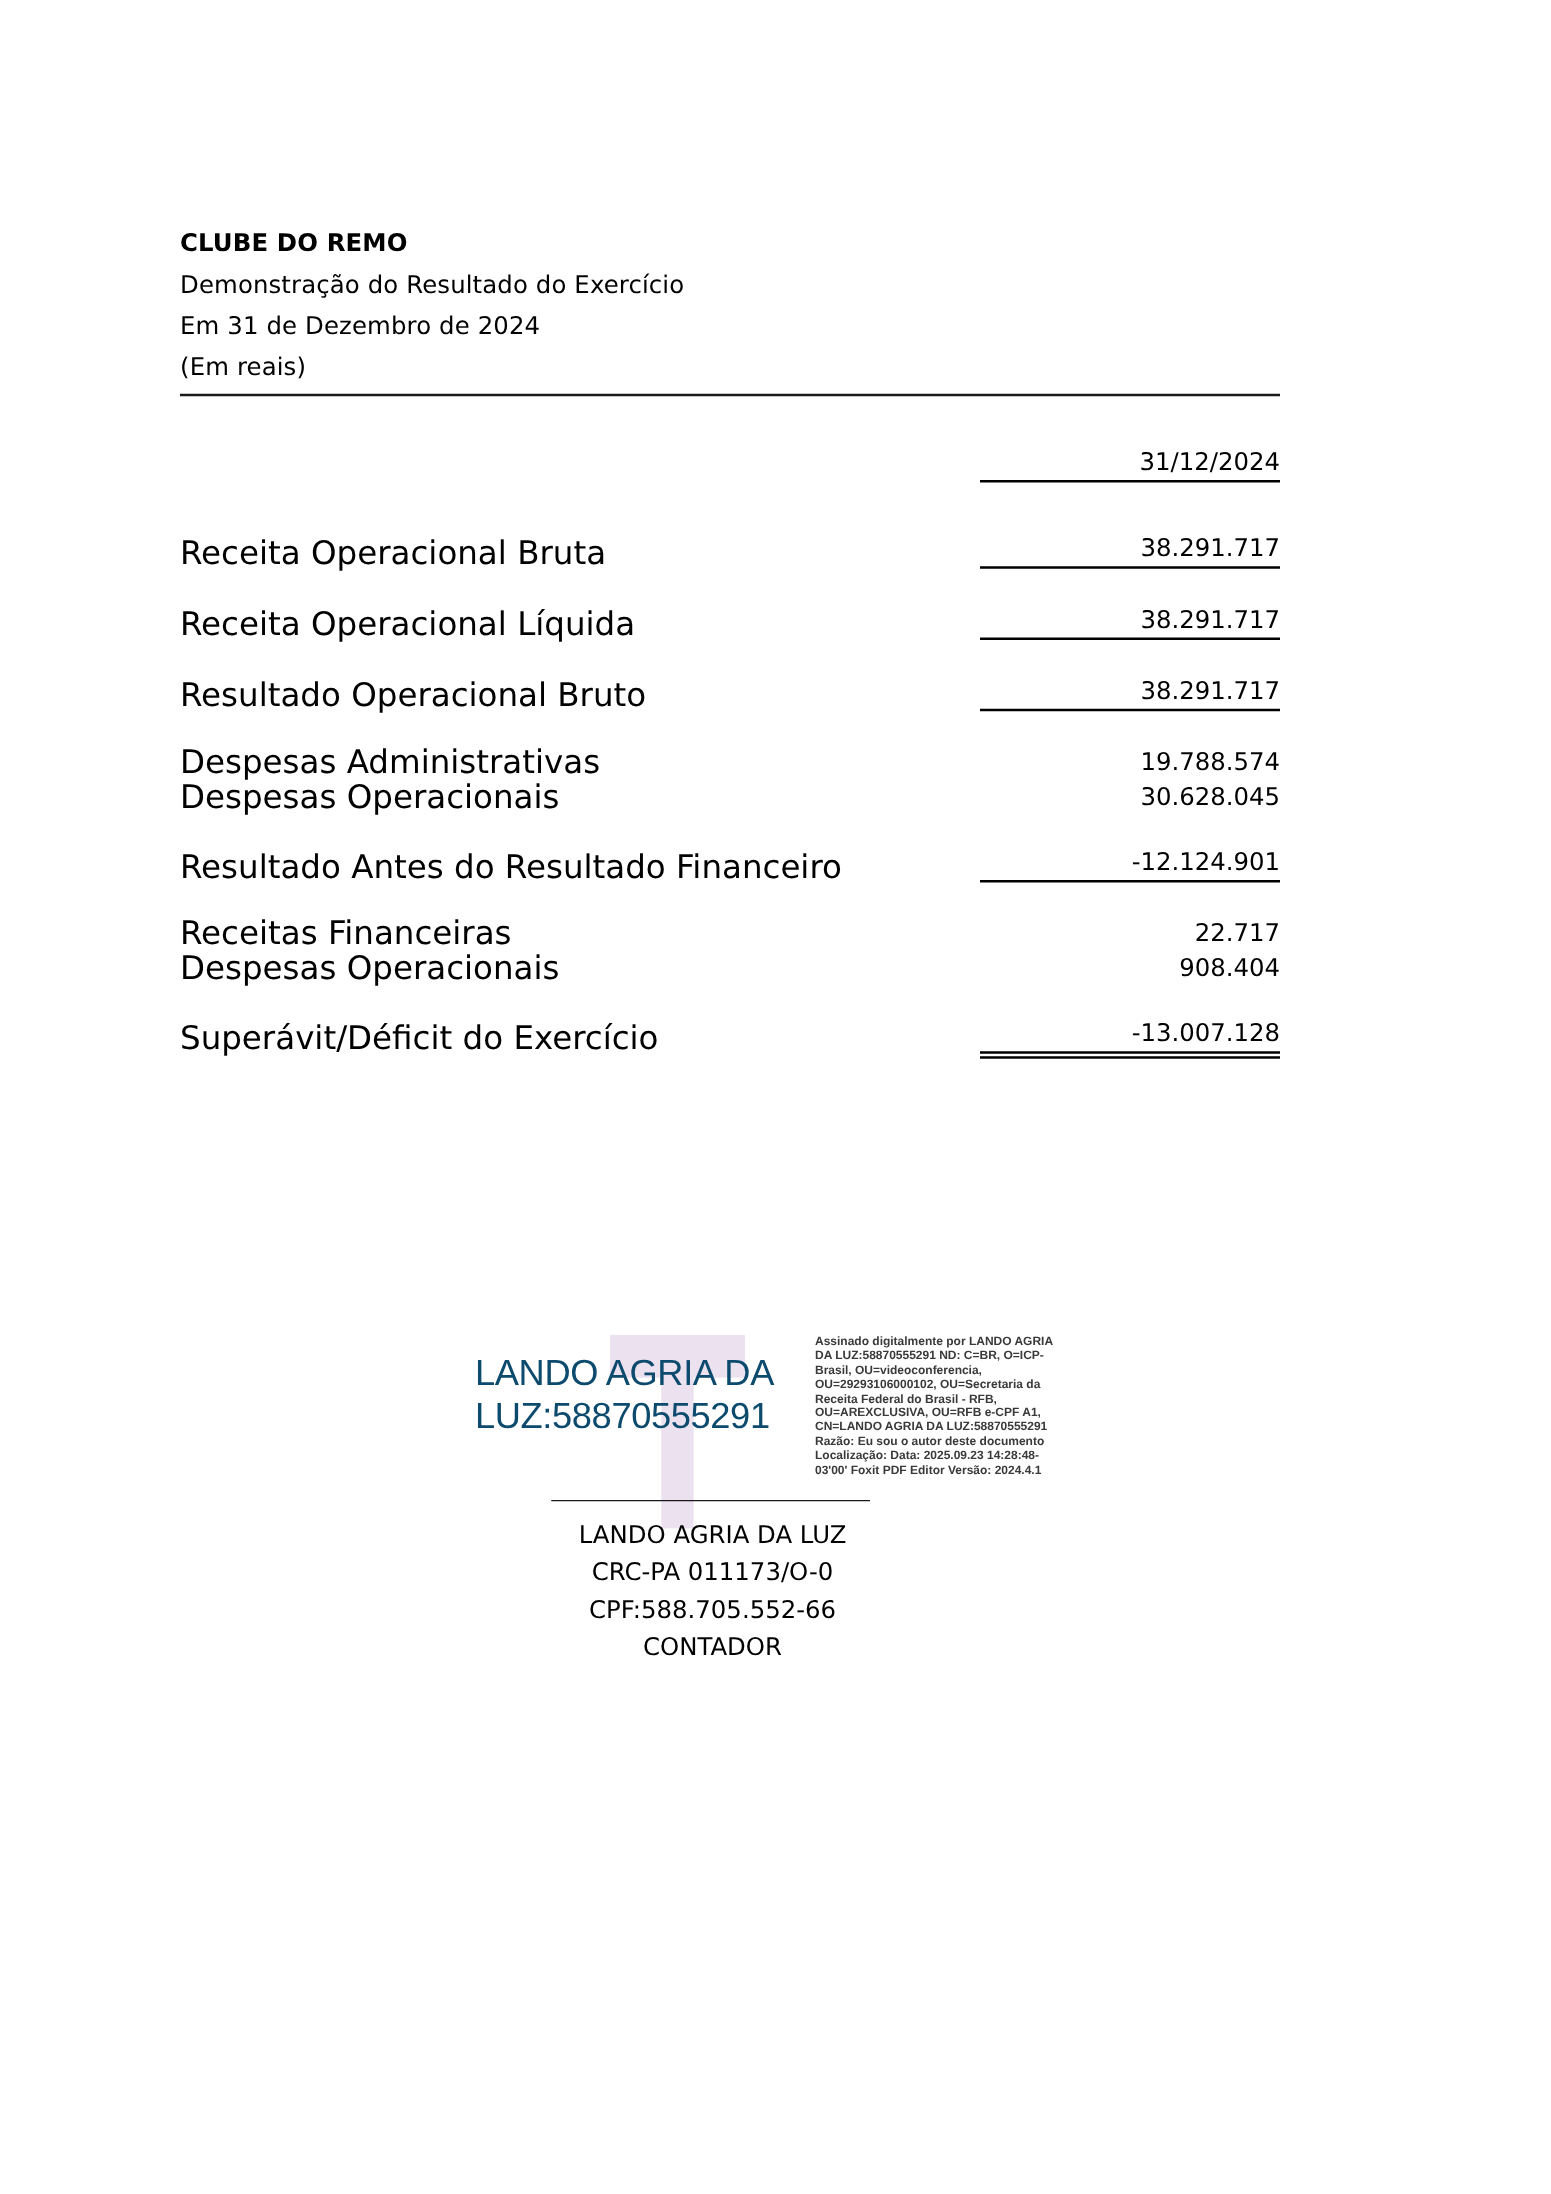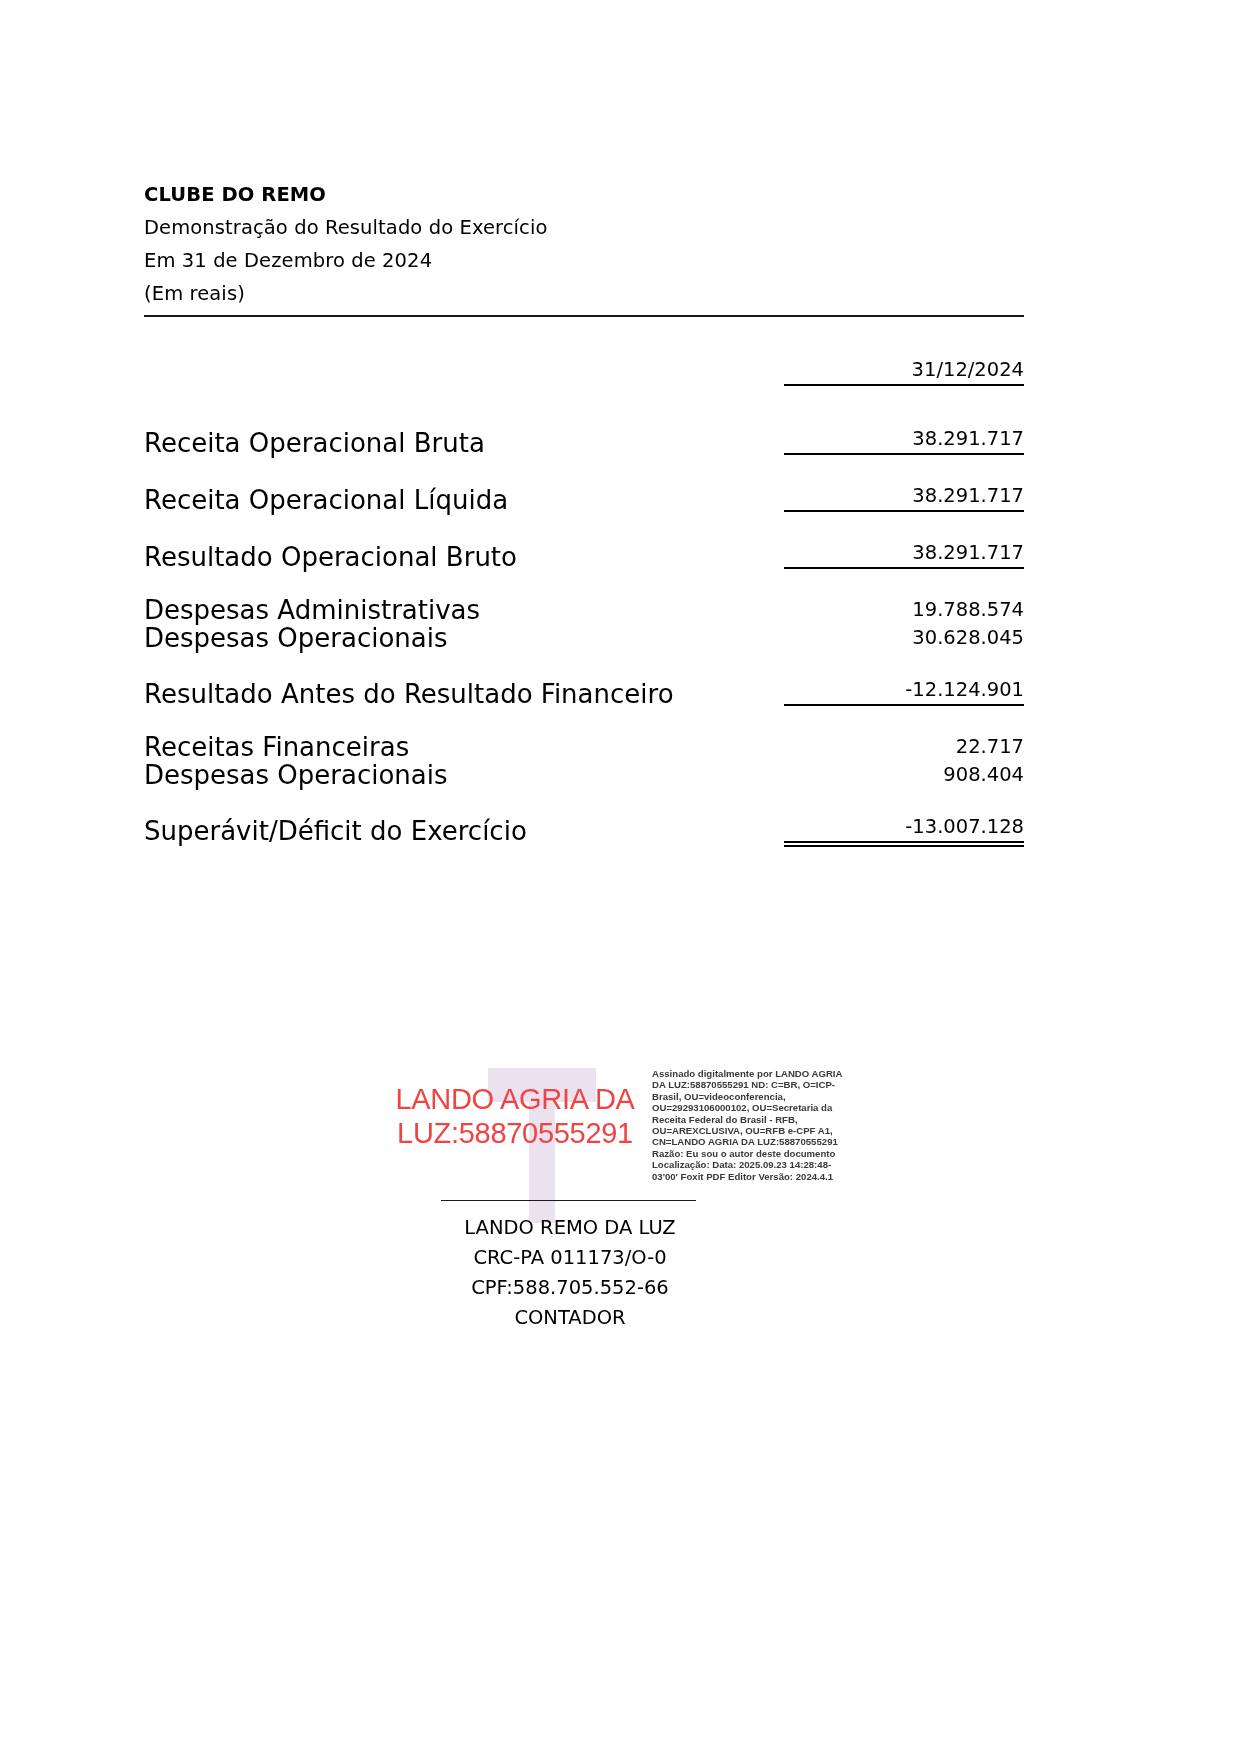--- a/index.html
+++ b/index.html
@@ -121,25 +121,25 @@
     height: 155px;
     background: #e6d7ea;
     opacity: 0.75;
     clip-path: polygon(0% 0%, 100% 0%, 100% 22%, 62% 22%, 62% 100%, 38% 100%, 38% 22%, 0% 22%);
   }
   .sig-name {
     position: absolute;
     left: 0;
     top: 14px;
     width: 270px;
-    text-align: center;
+    text-align: left;
     font-family: "Liberation Sans", sans-serif;
     font-size: 29px;
     line-height: 34px;
-    color: #ef4444;
+    color: #0c4a6e;
     letter-spacing: -0.3px;
   }
   .sig-details {
     position: absolute;
     left: 272px;
     top: 0px;
     width: 200px;
     font-family: "Liberation Sans", sans-serif;
     font-size: 9.6px;
     line-height: 11.4px;
@@ -289,19 +289,19 @@
 Razão: Eu sou o autor deste documento
 Localização:
 Data: 2025.09.23 14:28:48-03'00'
 Foxit PDF Editor Versão: 2024.4.1</div>
     </div>
   </div>
 
   <div class="sig-rule"></div>
 
   <div class="sig-credentials">
-    <div class="cline">LANDO REMO DA LUZ</div>
+    <div class="cline">LANDO AGRIA DA LUZ</div>
     <div class="cline">CRC-PA 011173/O-0</div>
     <div class="cline">CPF:588.705.552-66</div>
     <div class="cline">CONTADOR</div>
   </div>
 
 </div>
 
 </body></html>

